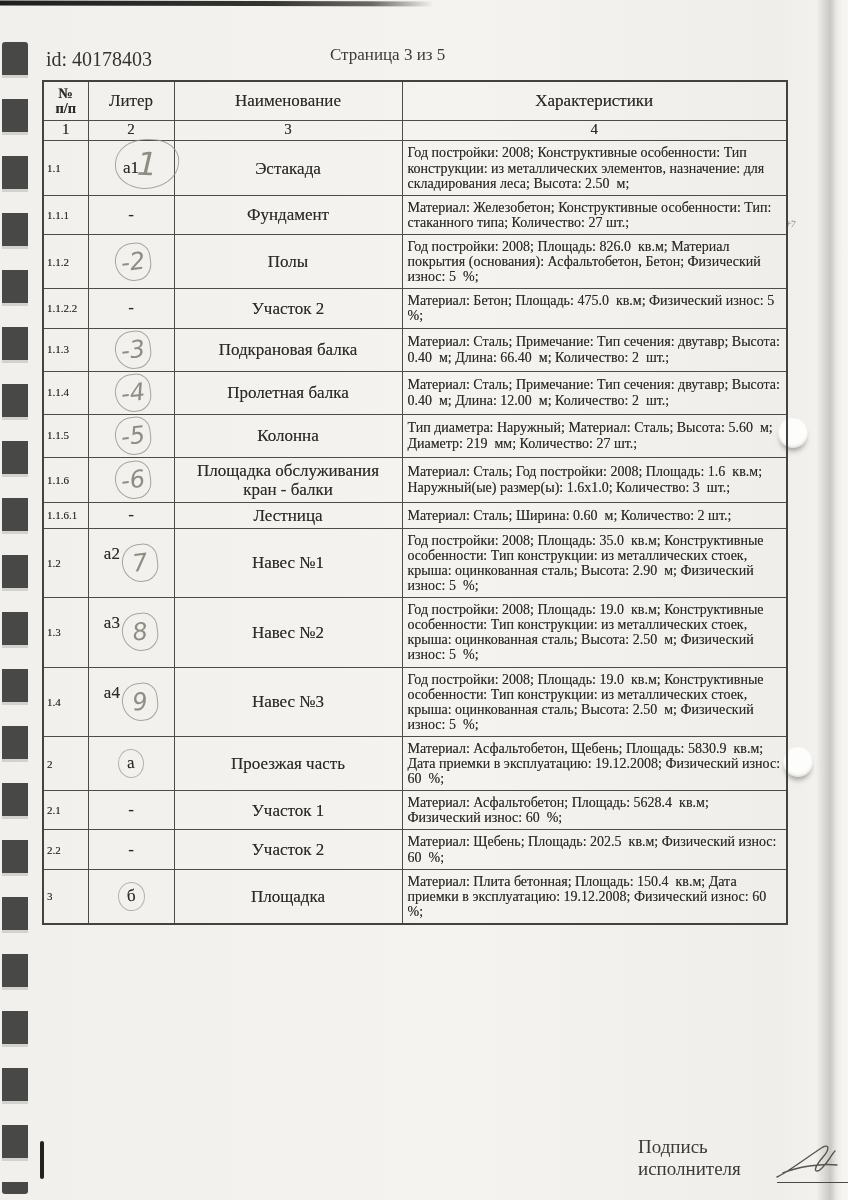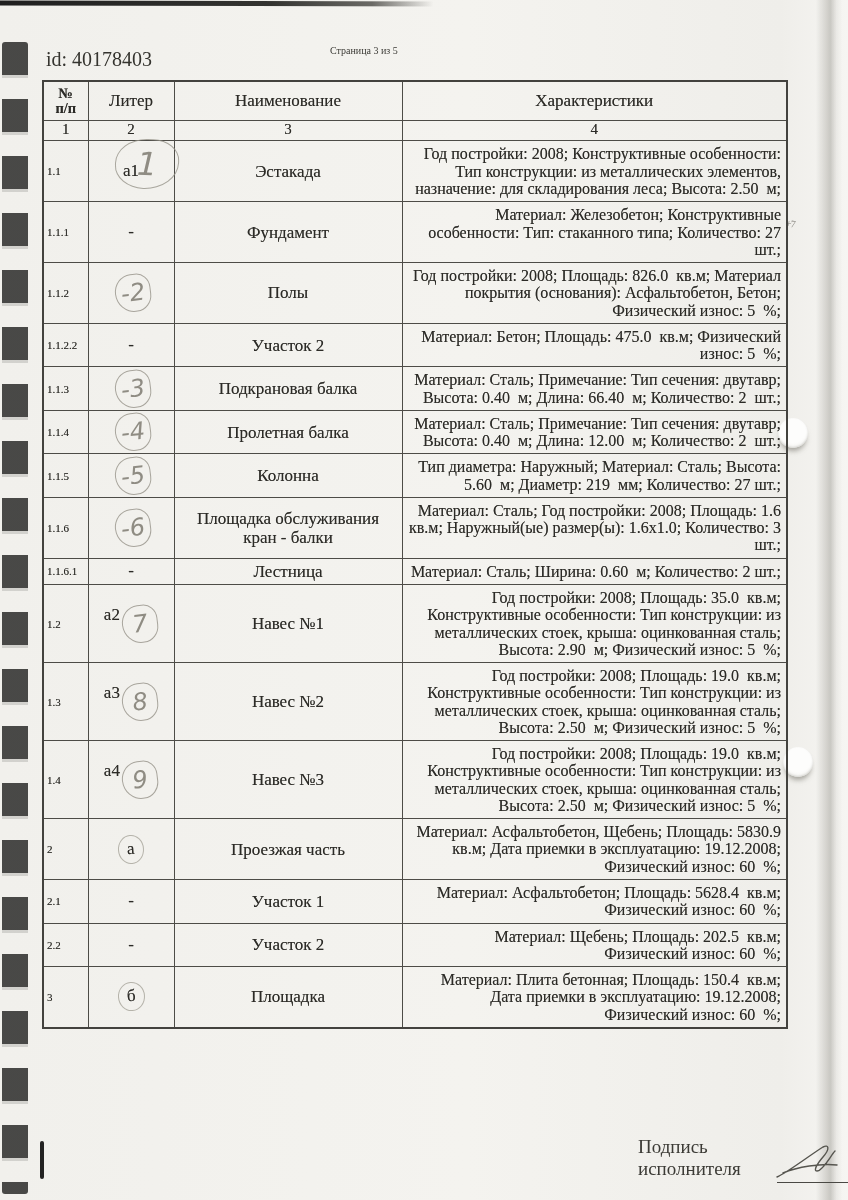--- a/index.html
+++ b/index.html
@@ -34,37 +34,37 @@
     background:radial-gradient(circle at 50% 38%,#fdfdfc 55%,#f0efeb 100%);
     box-shadow:0 5px 5px -2px rgba(105,103,95,.55), inset 0 -1px 2px rgba(120,118,110,.25);
   }
   .punch-1 { left:778px; top:418px; }
   .punch-2 { left:783px; top:747px; }
   .tiny-artifact { position:absolute; left:786px; top:218px; font-size:10px; color:#8b8983; transform:rotate(8deg); letter-spacing:-1px; }
   .bottom-tick { position:absolute; left:40px; top:1141px; width:4px; height:38px; background:#222; border-radius:2px; }
 
   
   .doc-id { position:absolute; left:46px; top:48px; font-size:20px; color:#35342f; }
-  .page-label { position:absolute; left:330px; top:45px; font-size:10px; color:#3a3934; }
+  .page-label { position:absolute; left:330px; top:45px; font-size:17px; color:#3a3934; }
 
   
   .table-wrap { position:absolute; left:42px; top:80px; width:744px; filter:blur(.26px); }
   table { border-collapse:collapse; table-layout:fixed; width:744px;
           border:2px solid #43423e; background:transparent; }
   col.c1{width:45px} col.c2{width:86px} col.c3{width:228px} col.c4{width:385px}
   td,th { border:1.5px solid #4d4c47; vertical-align:middle; color:#2c2b27;
           text-shadow:0 0 .5px rgba(44,43,39,.55); }
   thead th { font-size:17px; font-weight:normal; text-align:center; padding:4px 2px; }
   th.hnum { font-size:14.5px; font-weight:bold; white-space:pre-line; line-height:1.05; }
   tr.colnums td { font-size:15px; text-align:center; padding:0 2px 2px; height:18px; }
   td.c-num { font-size:11px; text-align:left; padding:2px 1px 2px 3px;
              word-break:break-all; line-height:1.1; vertical-align:middle; }
   td.c-liter { text-align:center; font-size:17px; position:relative; padding:2px; }
   td.c-name { text-align:center; font-size:17px; padding:3px 6px; line-height:1.12; }
-  td.c-chars { text-align:right; font-size:16px; line-height:1.08; padding:4px 5px;
+  td.c-chars { text-align:left; font-size:14px; line-height:1.08; padding:4px 5px;
                white-space:pre-wrap; }
 
   
   .hand-mark {
     display:inline-flex; align-items:center; justify-content:center;
     font-family:"DejaVu Sans",sans-serif; font-style:italic; font-weight:300;
     color:#8f8c83; text-shadow:none;
   }
   .m-oval {
     border:1.5px solid rgba(155,152,142,.85); border-radius:55% 45% 50% 60%;

